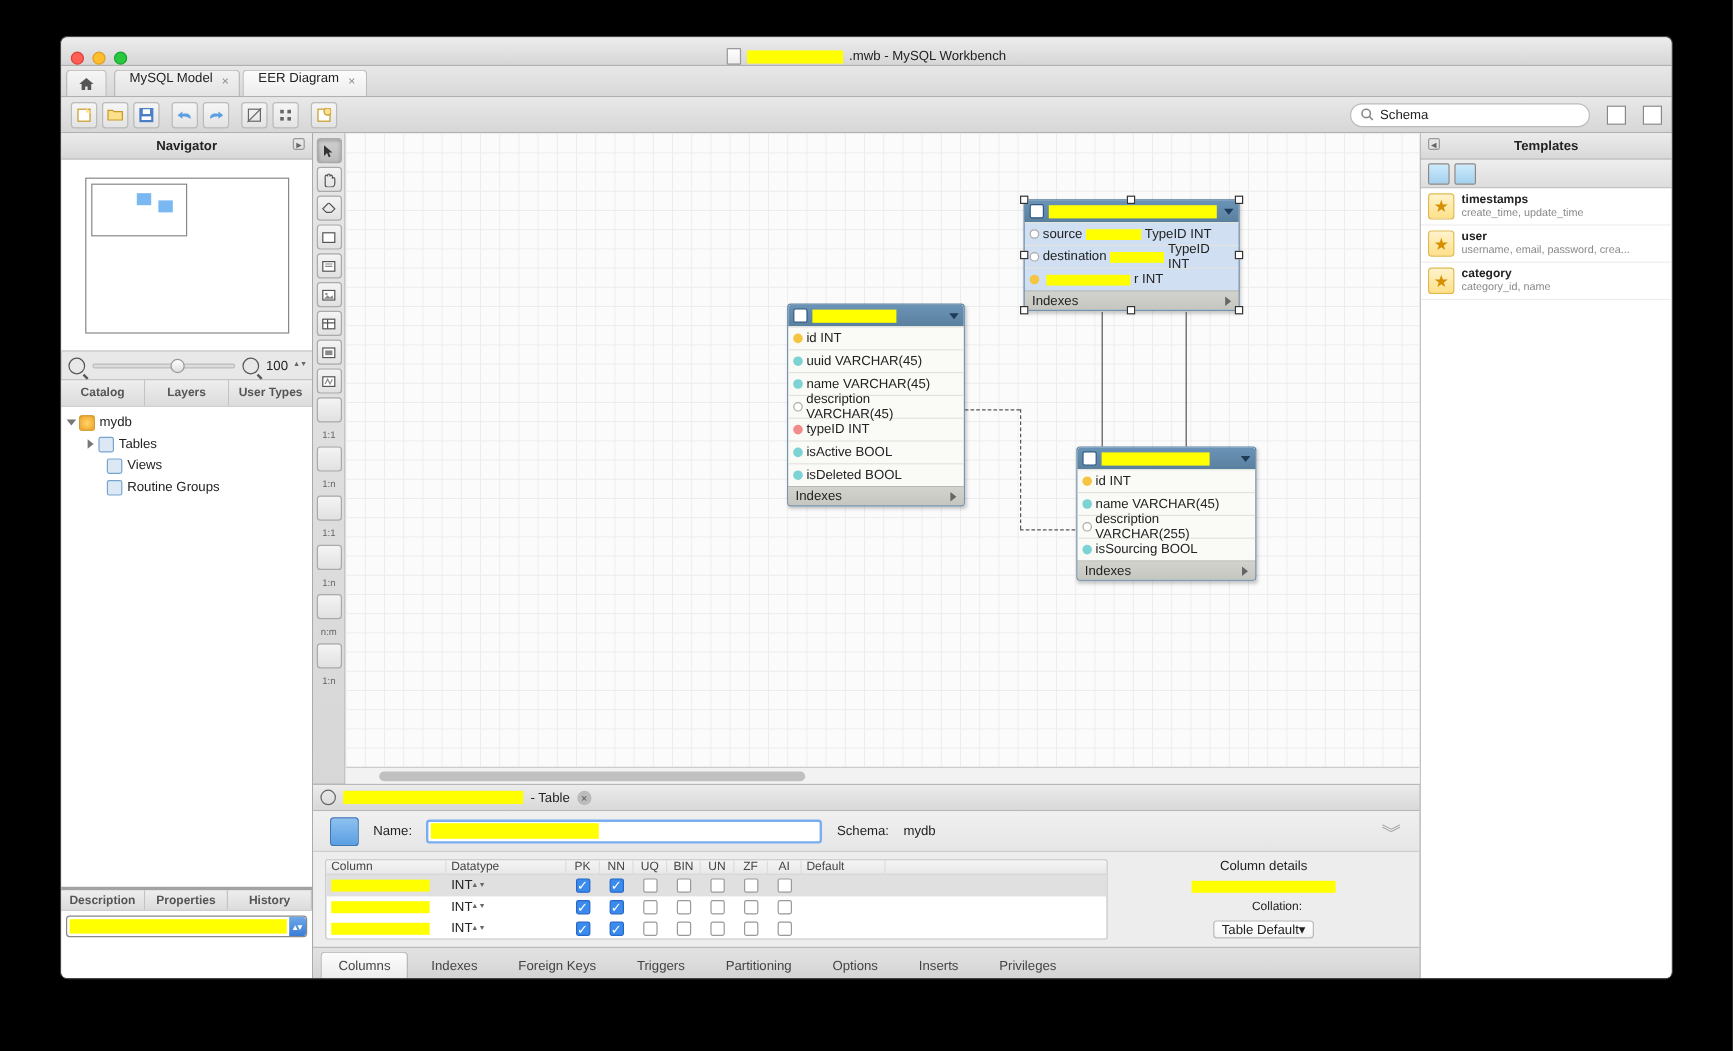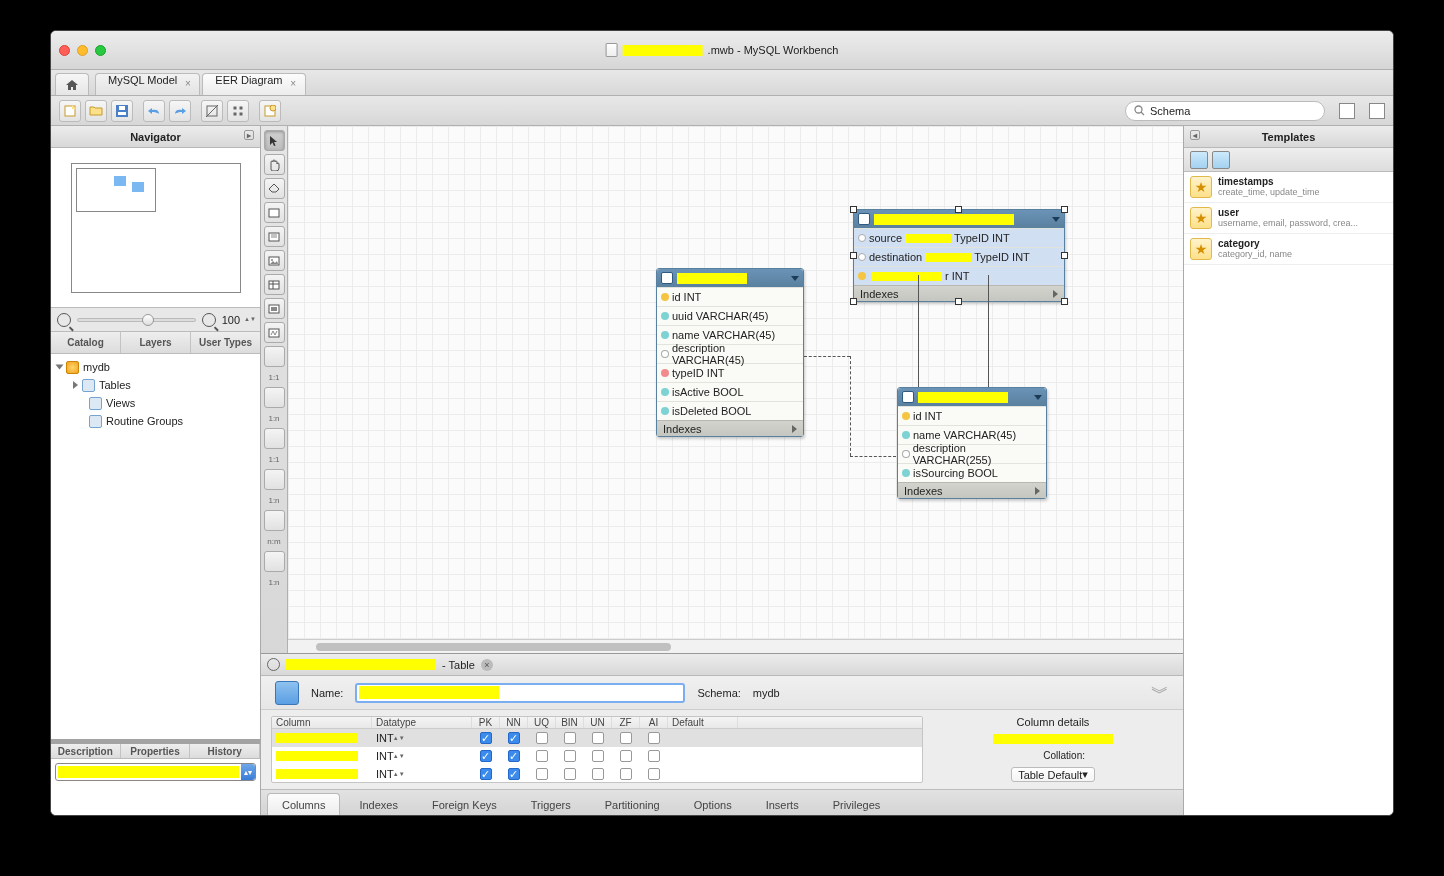--- a/index.html
+++ b/index.html
@@ -1,20 +1,20 @@
 <!DOCTYPE html>
 <html><head>
 <meta charset="utf-8">
 <style>
   :root { --redacted:#ffff00; --panel:#e8e8e8; --panel-dark:#d2d2d2; --panel-darker:#bfbfbf; --steel:#6a93b6; --steel-dark:#5a809f; --canvas:#fbfbfb; --grid:#ececec; --border:#9c9c9c; --text:#222; --muted:#777; --blue:#2b7de9; --tbl-sel:#d1dff3; --tbl-body:#fafaf7; }
   * { box-sizing:border-box; margin:0; padding:0; font-family:"Lucida Grande","Helvetica Neue",Arial,sans-serif; font-size:11px; color:var(--text); -webkit-user-select:none; user-select:none; }
   body { background:#000; width:1444px; height:876px; padding:30px 50px 60px; }
   .window { width:1344px; height:786px; background:var(--panel); border:1px solid #444; border-radius:6px; overflow:hidden; display:flex; flex-direction:column; box-shadow:0 18px 50px rgba(0,0,0,.55); }
 
-  .titlebar { height:39px; background:linear-gradient(#ededed,#d6d6d6); display:flex; align-items:center; padding:0 8px; border-bottom:1px solid #b0b0b0; }
+  .titlebar { height:24px; background:linear-gradient(#ededed,#d6d6d6); display:flex; align-items:flex-end; padding:0 8px; border-bottom:1px solid #b0b0b0; }
   .traffic { display:flex; gap:7px; }
   .traffic span { width:11px; height:11px; border-radius:50%; }
   .traffic .r{background:#ff5f57; border:1px solid #e04138;} .traffic .y{background:#ffbd2e; border:1px solid #dfa023;} .traffic .g{background:#28c940; border:1px solid #17a52b;}
   .title-center { position:absolute; left:50%; transform:translateX(-50%); display:flex; align-items:center; gap:5px; color:#444;}
   .title-center .redact{display:inline-block; width:80px; height:11px; background:var(--redacted);}
   .doc-icon { width:12px; height:14px; background:linear-gradient(#fff,#eee); border:1px solid #999; border-radius:1px;}
 
   .tabs-row { height:26px; background:linear-gradient(#e8e8e8,#d8d8d8); display:flex; align-items:flex-end; border-bottom:1px solid #b0b0b0; padding-left:4px; gap:0; }
   .home-btn { width:34px; height:22px; margin-right:6px; background:linear-gradient(#f6f6f6,#e6e6e6); border:1px solid #bbb; border-bottom:none; border-radius:4px 4px 0 0; display:flex; align-items:center; justify-content:center;}
   .tab { height:22px; padding:0 22px 0 12px; background:linear-gradient(#f2f2f2,#e3e3e3); border:1px solid #bbb; border-bottom:none; border-radius:4px 4px 0 0; display:flex; position:relative; margin-right:2px; color:#333;}
@@ -45,21 +45,21 @@
   .seg-tabs{height:22px;display:flex;border-bottom:1px solid #bbb;}
   .seg-tabs div{flex:1;display:flex;align-items:center;justify-content:center;background:linear-gradient(#eee,#dcdcdc);border-right:1px solid #c3c3c3;font-size:10px;font-weight:bold;color:#555;}
   .seg-tabs div:last-child{border-right:none;}
   .tree{flex:1;background:#fff;overflow:auto;padding:4px 0;}
   .tree .row{display:flex;align-items:center;height:18px;padding-left:6px;gap:4px;}
   .tree .indent1{padding-left:22px;} .tree .indent2{padding-left:38px;}
   .tree-icon{width:13px;height:13px;border-radius:2px;background:#dce9f5;border:1px solid #76a4cf;}
   .db-icon{width:13px;height:13px;background:radial-gradient(#ffd66b,#f2a120);border:1px solid #cc8500;border-radius:2px;}
   .disclosure{width:0;height:0;border-top:4px solid transparent;border-bottom:4px solid transparent;border-left:5px solid #777;}
   .disclosure.open{transform:rotate(90deg);}
-  .seg-tabs2{height:20px;display:flex;border-top:5px solid #a3a3a3;border-bottom:1px solid #bbb;}
+  .seg-tabs2{height:20px;display:flex;border-top:3px solid #a3a3a3;border-bottom:1px solid #bbb;}
   .seg-tabs2 div{flex:1;display:flex;align-items:center;justify-content:center;font-size:10px;font-weight:bold;color:#555;background:linear-gradient(#eee,#dcdcdc);border-right:1px solid #c3c3c3;}
   .desc-box{height:56px;background:#fff;display:flex;align-items:flex-start;padding:4px;}
   .select-like{flex:1;height:18px;border:1px solid #888;border-radius:3px;background:#fff;display:flex;align-items:center;}
   .select-like .redact{flex:1;height:12px;background:var(--redacted);margin:0 2px;}
   .select-like .arrs{width:14px;height:16px;background:linear-gradient(#6fa8e9,#3a7cd6);border-radius:0 3px 3px 0;color:#fff;font-size:8px;display:flex;flex-direction:column;align-items:center;justify-content:center;}
 
   .center-col { flex:1; display:flex; flex-direction:column; min-width:0;}
   .tool-palette{ width:27px; background:linear-gradient(#e6e6e6,#d7d7d7); border-right:1px solid #b0b0b0; display:flex; flex-direction:column; align-items:center; padding-top:4px; gap:3px;}
   .tool-palette .t{width:21px;height:21px;border:1px solid #aaa;border-radius:3px;background:linear-gradient(#f4f4f4,#e1e1e1);display:flex;align-items:center;justify-content:center;font-size:9px;color:#555;}
   .tool-palette .t.sel{background:linear-gradient(#d0d0d0,#bcbcbc);box-shadow:inset 0 1px 3px rgba(0,0,0,.3);}
@@ -406,21 +406,21 @@
                   <span class="k col"></span>
                   <span>isDeleted BOOL</span>
                 </div>
               </div>
             <div class="eer-foot">
                 <span>Indexes</span>
                 <span class="arrow-r"></span>
               </div>
           </div>
 
-          <div class="eer-table sel" style="left:565px;top:55px;width:212px;background:var(--tbl-sel);margin-top:28px;">
+          <div class="eer-table sel" style="left:565px;top:55px;width:180px;background:var(--tbl-sel);">
             <div class="eer-head">
                 <span class="ico"></span>
                 <span class="ttl"><span class="redact" style="width:140px"></span></span>
                 <span class="chev"></span>
               </div>
             <div class="eer-body" style="background:var(--tbl-sel);" id="t2rows">
                 <div class="eer-row">
                   <span class="k open"></span>
                   <span>source</span>
                   <span class="redact" style="width:46px"></span>

